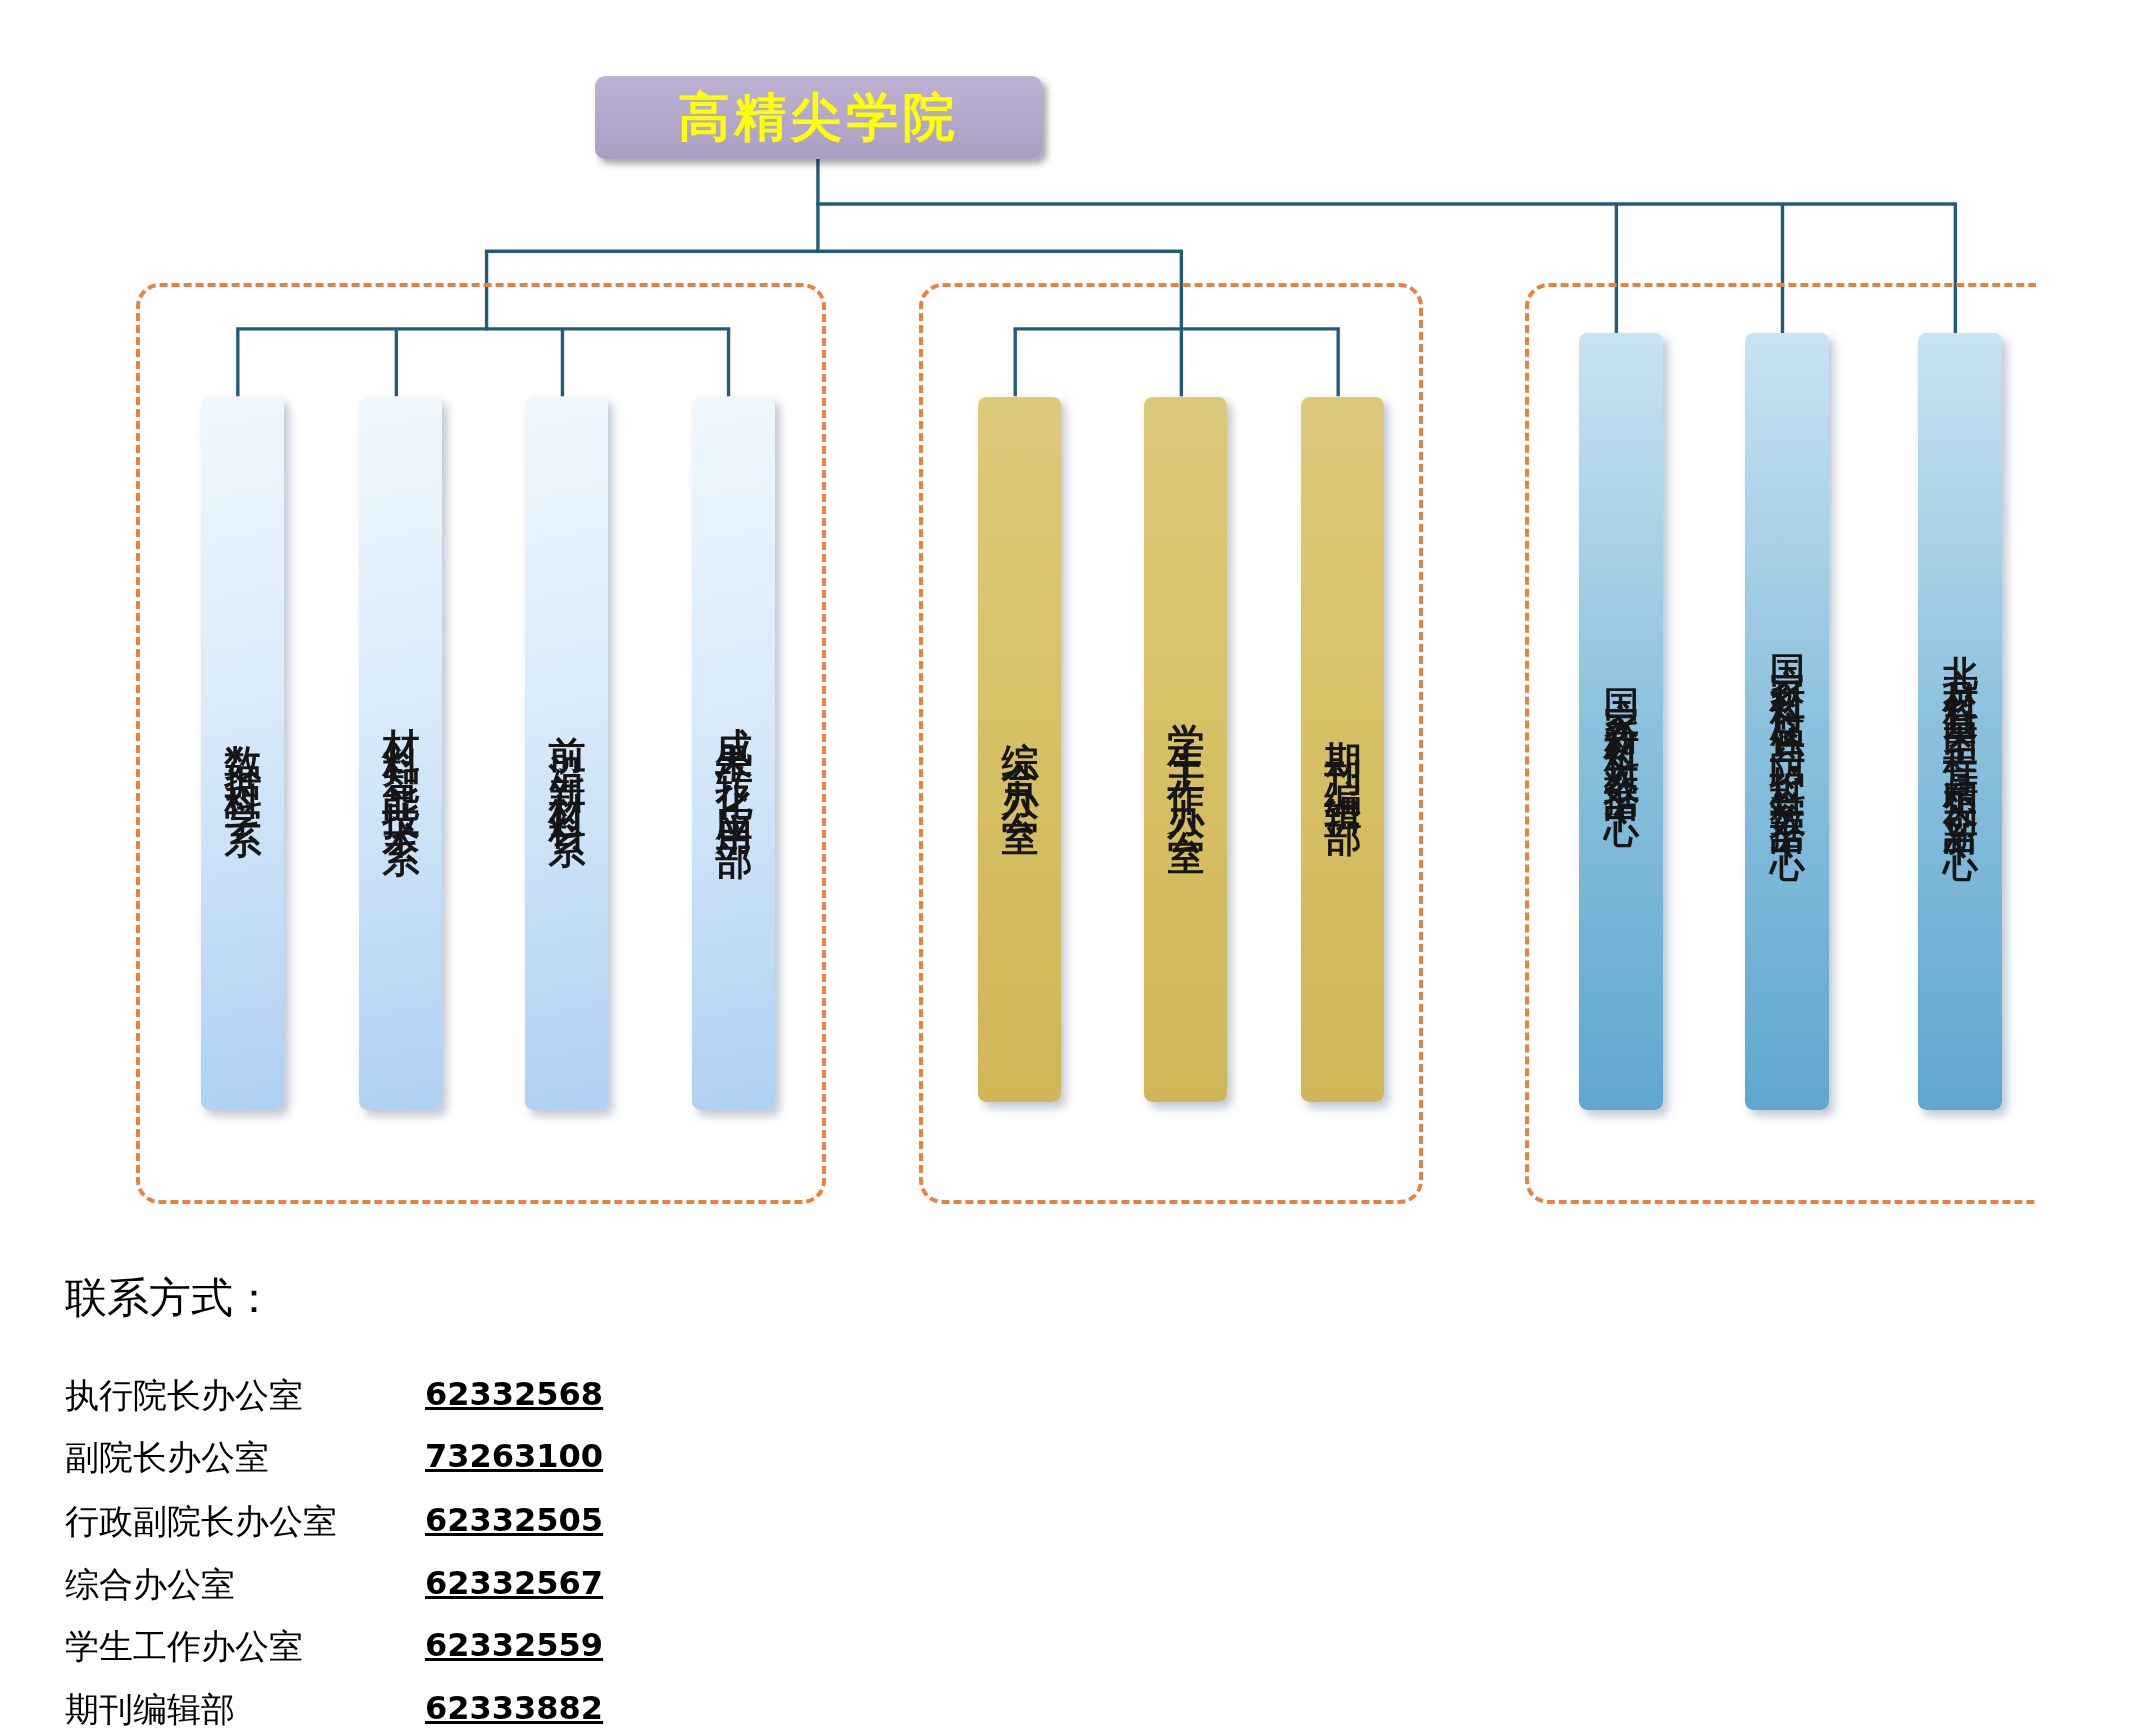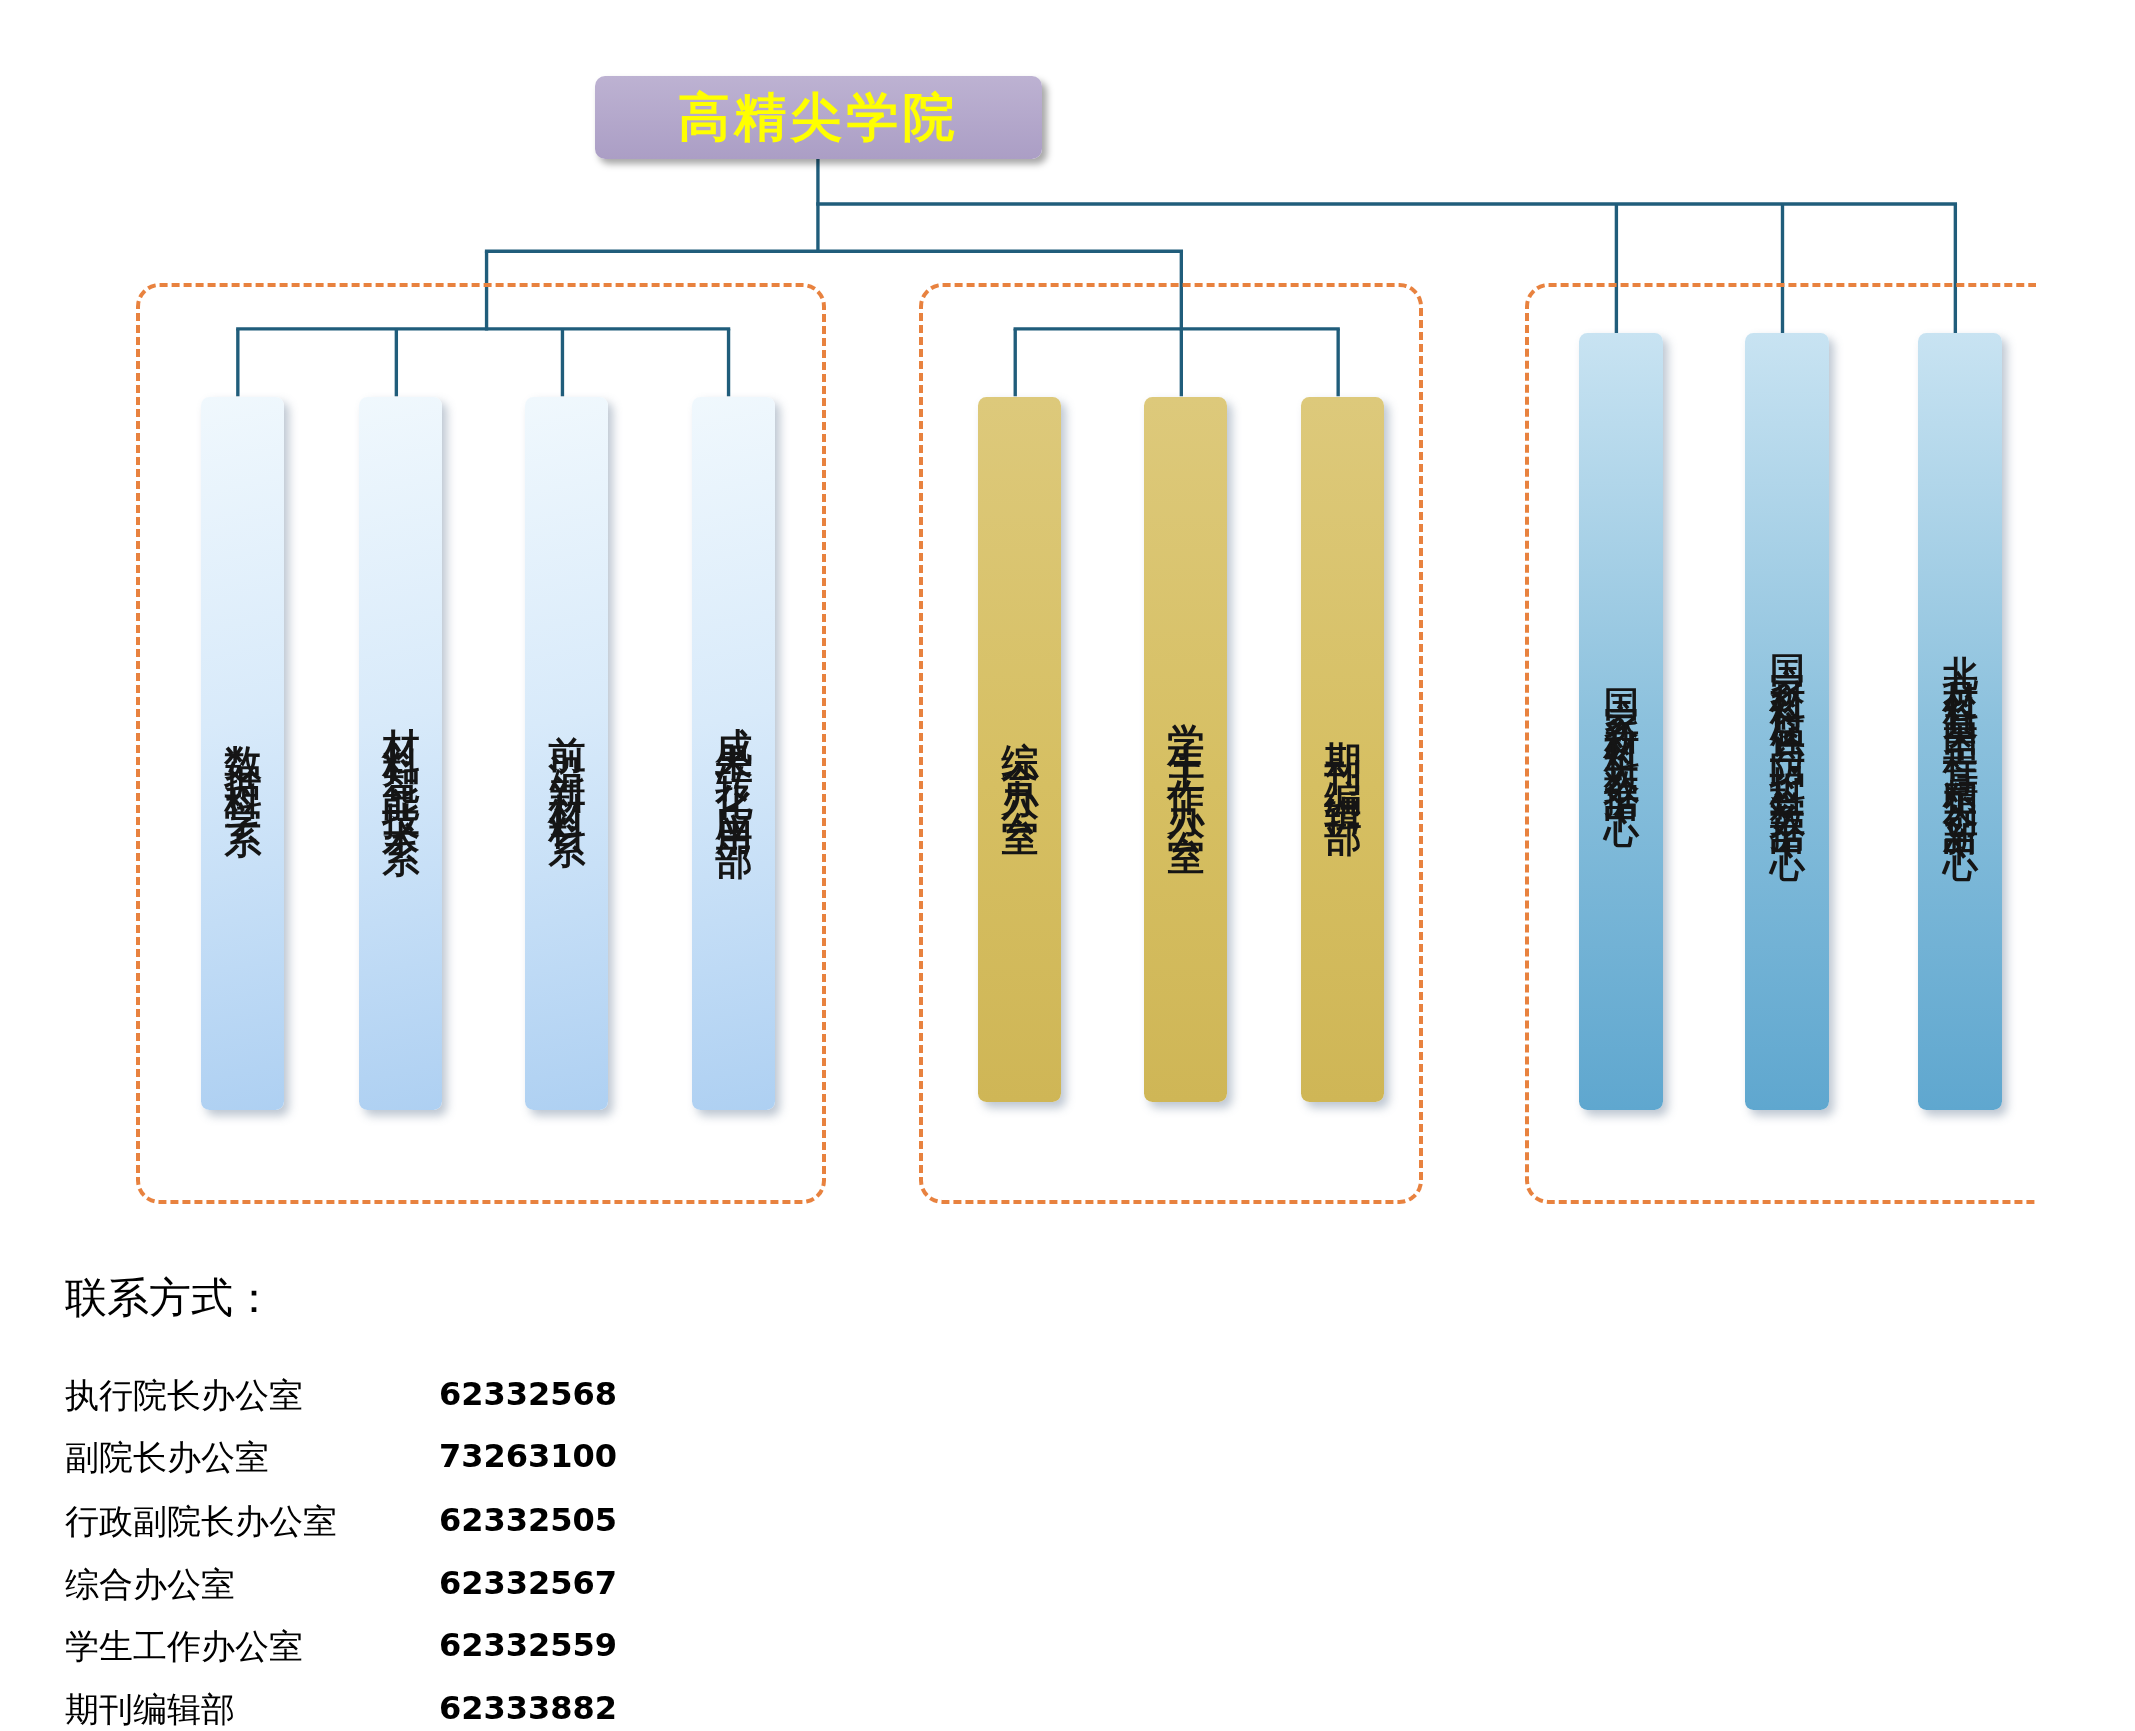--- a/index.html
+++ b/index.html
@@ -59,22 +59,22 @@
   
   .contacts { position:absolute; left:65px; top:1265px; width:843px; height:455px; }
   .c-title {
     position:absolute; left:0; top:5px;
     font-family:"Liberation Serif", serif; font-size:42px; color:#000;
   }
   .c-row { position:absolute; left:0; height:44px; }
   .r1{top:108px} .r2{top:170px} .r3{top:234px} .r4{top:297px} .r5{top:359px} .r6{top:422px}
   .c-label { font-family:"Liberation Serif", serif; font-size:34px; color:#000; }
   .c-phone {
-    position:absolute; left:374px; top:1.7px;
-    font-family:"DejaVu Sans", sans-serif; font-weight:700; font-size:32px; color:#000;
+    position:absolute; left:360px; top:1.7px;
+    font-family:"DejaVu Sans", sans-serif; font-weight:700; font-size:32px; color:#000;text-decoration:underline;
   }
 </style>
 </head>
 <body>
 
 <div class="canvas">
 
   <svg class="connectors" width="2135" height="1731" viewBox="0 0 2532 2053">
     <g stroke="#205d7b" stroke-width="4" fill="none">
       <line x1="970" y1="188" x2="970" y2="300"></line>

